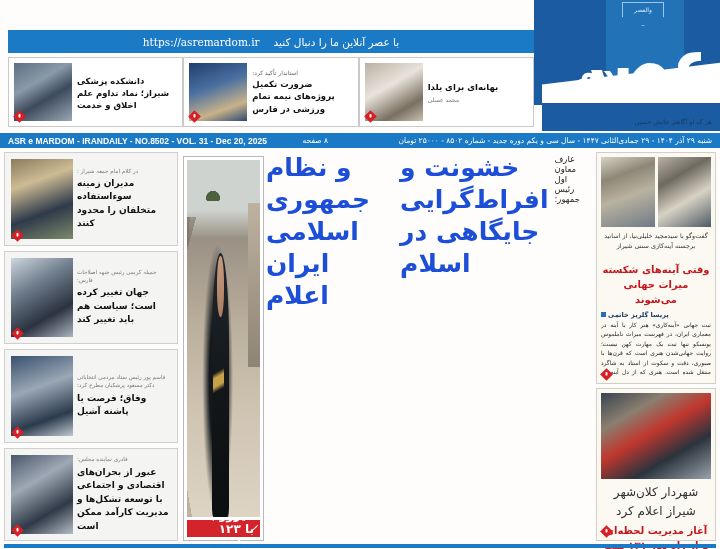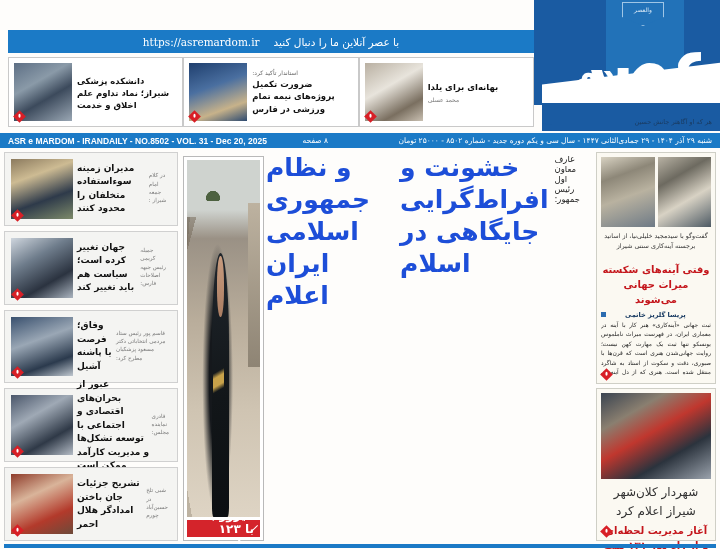--- a/index.html
+++ b/index.html
@@ -190,21 +190,21 @@
     width: 62px; flex: none; margin: 2px;
   }
   .rail-photo.r1 { background: linear-gradient(160deg,#8b7a5e 0%,#cdbb93 30%,#2e3a4a 65%,#7d8a6a 100%); }
   .rail-photo.r2 { background: linear-gradient(150deg,#cfd6de 0%,#6f7d8c 35%,#2b3340 70%,#aab4bf 100%); }
   .rail-photo.r3 { background: linear-gradient(160deg,#39506e 0%,#9aa7b5 40%,#2b3a4d 75%,#c0c8d0 100%); }
   .rail-photo.r4 { background: linear-gradient(150deg,#4a566a 0%,#9fa9b5 35%,#2f3947 70%,#b4bcc6 100%); }
   .rail-photo.r5 { background: linear-gradient(155deg,#8e3b2a 0%,#d9b49a 35%,#b33a2b 70%,#6d4a3a 100%); }
   .rail-text {
     flex: 1; padding: 2px 4px 2px 2px;
     text-align: left;
-    display: flex; flex-direction: row; justify-content: center; align-items: center;
+    display: flex; flex-direction: column; justify-content: center;
   }
   .rail-kicker {
     font-size: 5.6px; color: #7a7a7a; line-height: 1.5;
     margin-bottom: 2px;
   }
   .rail-title {
     font-size: 9px; font-weight: bold; color: #111;
     line-height: 1.5;
   }
   .rail-diamond { position: absolute; bottom: 5px; left: 8px; }
@@ -326,21 +326,21 @@
     line-height: 1.6; margin-top: 4px;
   }
   .lc-title {
     font-size: 10px; font-weight: bold; color: #c4161c;
     text-align: center; line-height: 1.5; margin-top: 10px;
   }
   .lc-byline {
     font-size: 6.6px; font-weight: bold; color: #1a3c63;
     margin-top: 4px;
     display: flex; flex-direction: row-reverse;
-    align-items: center; gap: 19px; justify-content: flex-start;
+    align-items: center; gap: 2px; justify-content: flex-start;
   }
   .lc-sq { width: 5px; height: 5px; background: #2b6cb0; display: inline-block; }
   .lc-body {
     font-size: 5.9px; color: #1b1b1b;
     line-height: 1.62; text-align: justify;
     margin-top: 2px; overflow: hidden; flex: 1;
   }
   .lc-diamond { position: absolute; bottom: 4px; left: 5px; }
   .lc-photo-single {
     height: 86px; flex: none;
@@ -450,28 +450,20 @@
 
       <div class="rail-card">
         <div class="rail-photo r4"></div>
         <div class="rail-text">
           <div class="rail-kicker">قادری نماینده مجلس:</div>
           <div class="rail-title">عبور از بحران‌های اقتصادی و اجتماعی با توسعه تشکل‌ها و مدیریت کارآمد ممکن است</div>
         </div>
         <span class="diamond rail-diamond"></span>
       </div>
 
-      <div class="rail-card">
-        <div class="rail-photo r5"></div>
-        <div class="rail-text">
-          <div class="rail-kicker">شبی تلخ در حسین‌آباد چورم</div>
-          <div class="rail-title">تشریح جزئیات جان باختن امدادگر هلال احمر</div>
-        </div>
-        <span class="diamond rail-diamond"></span>
-      </div>
 
     </div>
 
     <div class="center">
       <div class="lede-kicker">عارف معاون اول رئیس جمهور:</div>
       <div class="lede-headline">خشونت و افراط‌گرایی جایگاهی در اسلام</div>
       <div class="lede-headline">و نظام جمهوری اسلامی ایران اعلام</div>
       <span class="diamond lede-diamond"></span>
 
       <div class="hero-frame">

